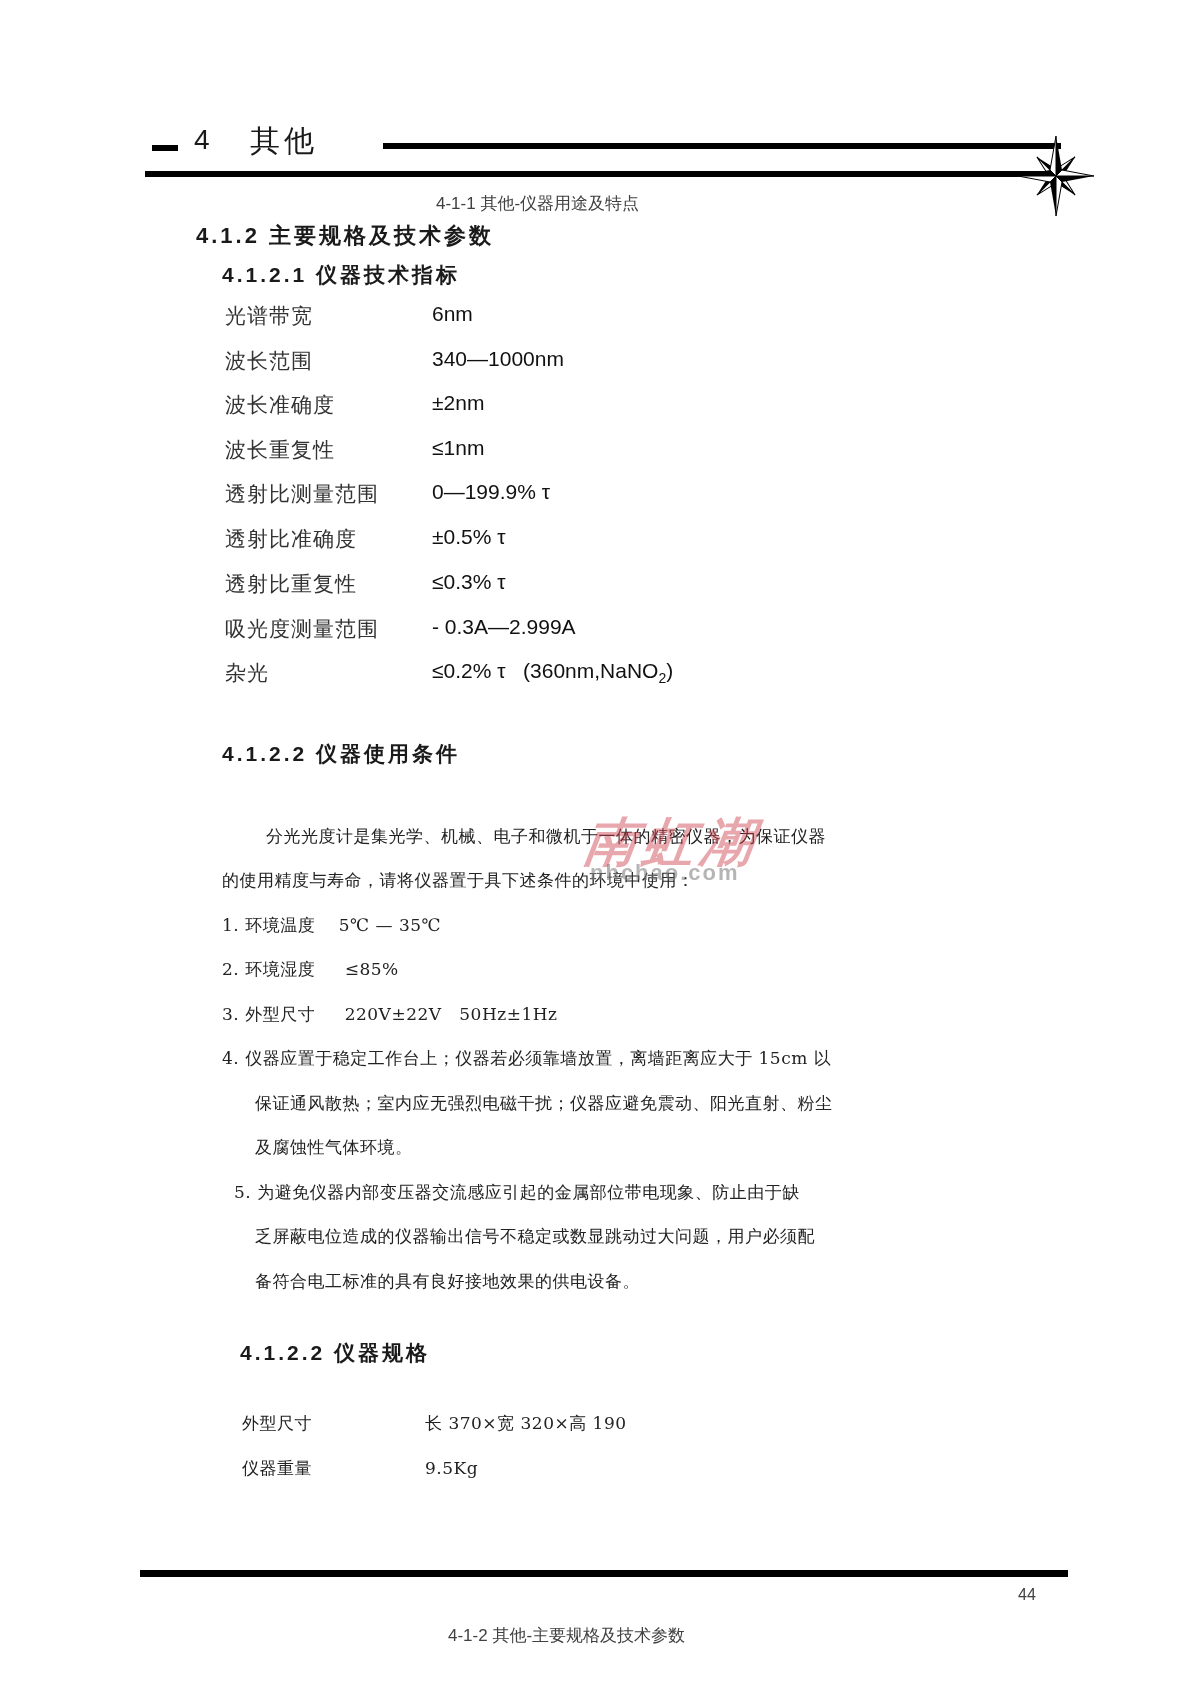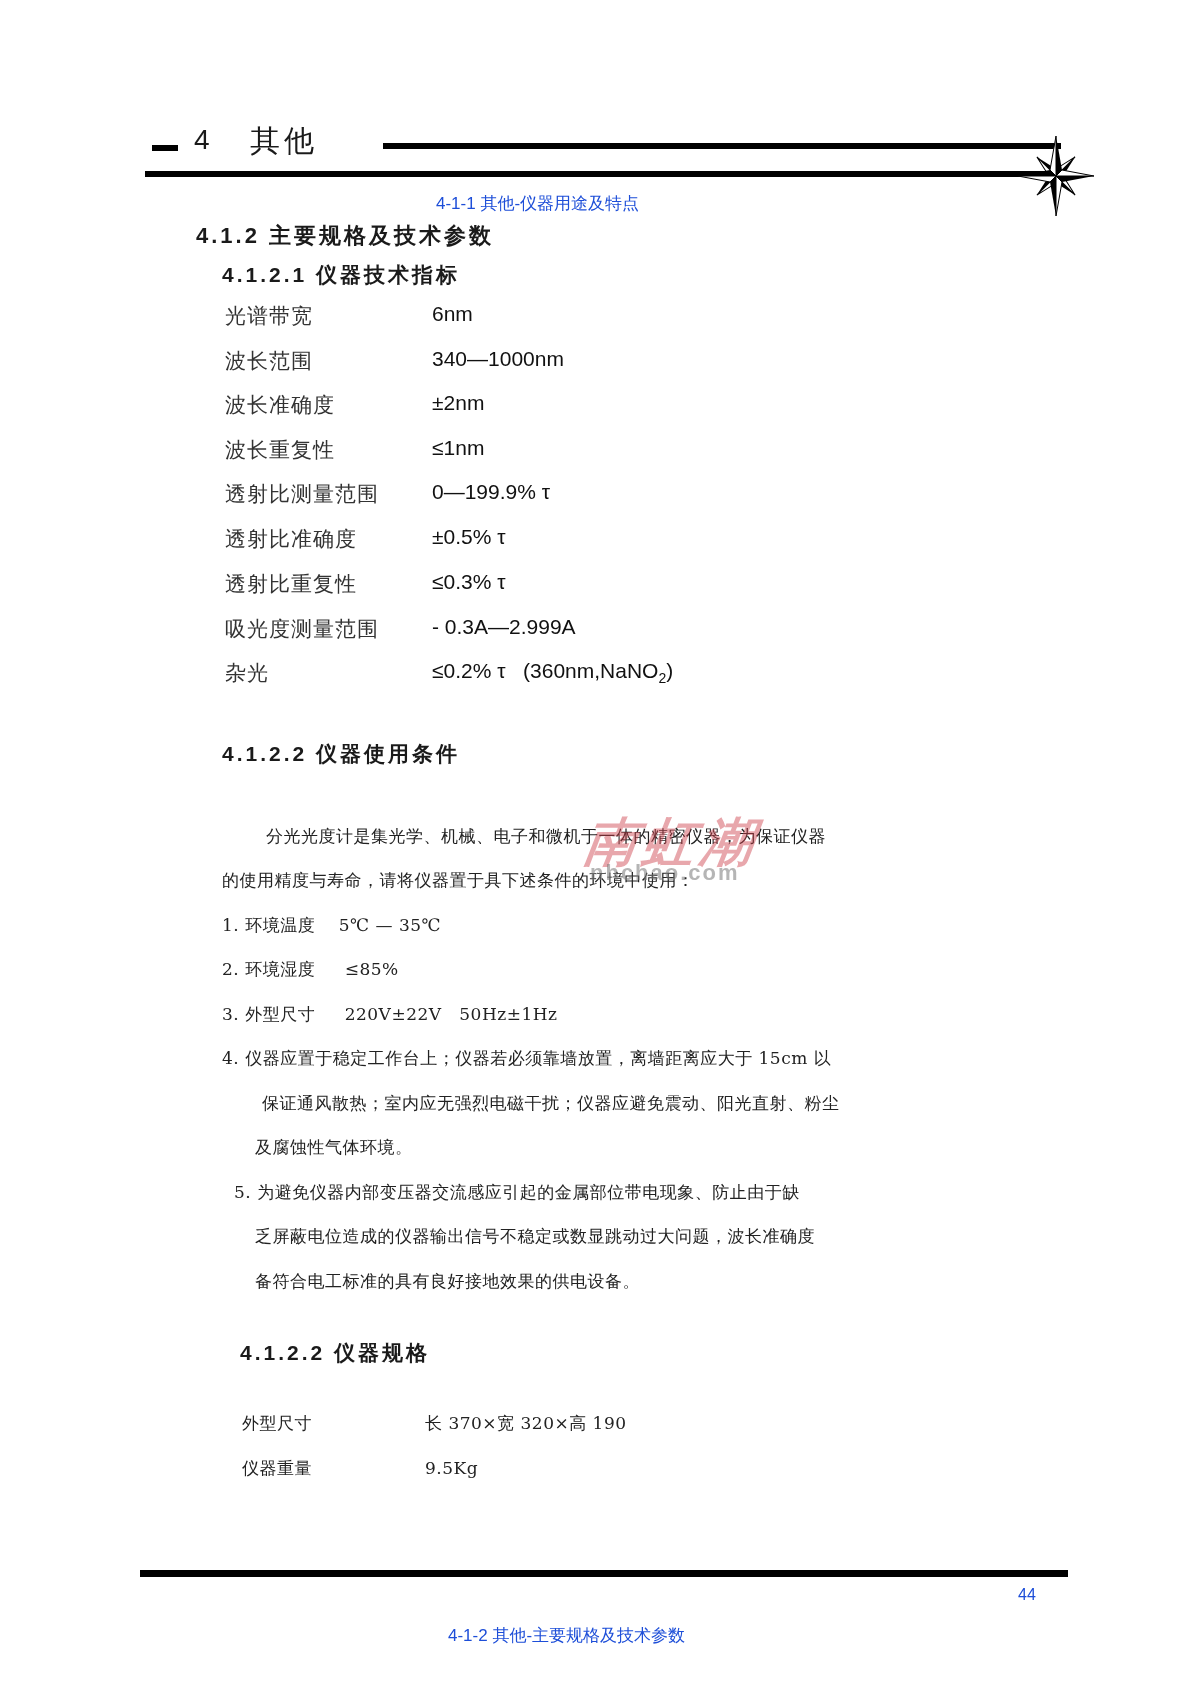--- a/index.html
+++ b/index.html
@@ -5,21 +5,21 @@
   html, body { margin: 0; padding: 0; background: #ffffff; }
   body { width: 1200px; height: 1697px; position: relative; overflow: hidden;
          font-family: "DejaVu Sans", "Liberation Sans", sans-serif; color: #1a1a1a; }
   .abs { position: absolute; white-space: nowrap; }
   .bar { position: absolute; background: #000; }
   .serif { font-family: "DejaVu Serif", "Liberation Serif", serif; }
 
   .chapter-num { font-size: 28px; left: 194px; top: 124px; font-family: "Liberation Sans", sans-serif; }
   .chapter-title { font-size: 30px; left: 250px; top: 121px; letter-spacing: 4px; }
 
-  .caption { font-size: 17px; color: #1d4ed8; font-family: "Liberation Sans", sans-serif; }
+  .caption { font-size: 17px; color: #404040; font-family: "Liberation Sans", sans-serif; }
   .h2 { font-size: 22px; font-weight: bold; letter-spacing: 3px; font-family: "Liberation Sans", sans-serif; }
   .h3 { font-size: 21px; font-weight: bold; letter-spacing: 3px; font-family: "Liberation Sans", sans-serif; }
 
   .spec-row { position: absolute; left: 225px; height: 30px; font-size: 21px; }
   .spec-label { position: absolute; left: 0; top: 0; white-space: nowrap; color: #333; letter-spacing: 1px; }
   .spec-value { position: absolute; left: 207px; top: 0; white-space: nowrap; font-family: "Liberation Sans", sans-serif; color: #111; }
 
   .para { position: absolute; font-size: 17px; white-space: nowrap; color: #222; letter-spacing: 0.5px; }
   .list-num { font-family: "DejaVu Serif", serif; }
 
@@ -122,28 +122,28 @@
   <span style="white-space:pre;">环境湿度     ≤85%</span>
 </div>
 <div class="para serif" style="left:222px; top:1003px;">
   <span class="list-num">3.</span>
   <span style="white-space:pre;">外型尺寸     220V±22V   50Hz±1Hz</span>
 </div>
 <div class="para serif" style="left:222px; top:1047px;">
   <span class="list-num">4.</span>
   <span>仪器应置于稳定工作台上；仪器若必须靠墙放置，离墙距离应大于 15cm 以</span>
 </div>
-<div class="para serif" style="left:262px; top:1092px;font-family:Liberation Serif, serif;">保证通风散热；室内应无强烈电磁干扰；仪器应避免震动、阳光直射、粉尘</div>
+<div class="para serif" style="left:255px; top:1092px;font-family:Liberation Serif, serif;">保证通风散热；室内应无强烈电磁干扰；仪器应避免震动、阳光直射、粉尘</div>
 <div class="para serif" style="left:255px; top:1136px;">及腐蚀性气体环境。</div>
 
 <div class="para serif" style="left:222px; top:1181px;margin-left:12px;">
   <span class="list-num">5.</span>
   <span>为避免仪器内部变压器交流感应引起的金属部位带电现象、防止由于缺</span>
 </div>
-<div class="para serif" style="left:255px; top:1225px;">乏屏蔽电位造成的仪器输出信号不稳定或数显跳动过大问题，波长准确度</div>
+<div class="para serif" style="left:255px; top:1225px;">乏屏蔽电位造成的仪器输出信号不稳定或数显跳动过大问题，用户必须配</div>
 <div class="para serif" style="left:255px; top:1270px;">备符合电工标准的具有良好接地效果的供电设备。</div>
 
 <div class="abs h3" style="left:240px; top:1339px;">4.1.2.2 仪器规格</div>
 
 <div class="para serif" style="left:242px; top:1412px;">
   <span style="display:inline-block; width:183px;">外型尺寸</span><span>长 370×宽 320×高 190</span>
 </div>
 <div class="para serif" style="left:242px; top:1457px;">
   <span style="display:inline-block; width:183px;">仪器重量</span><span>9.5Kg</span>
 </div>

